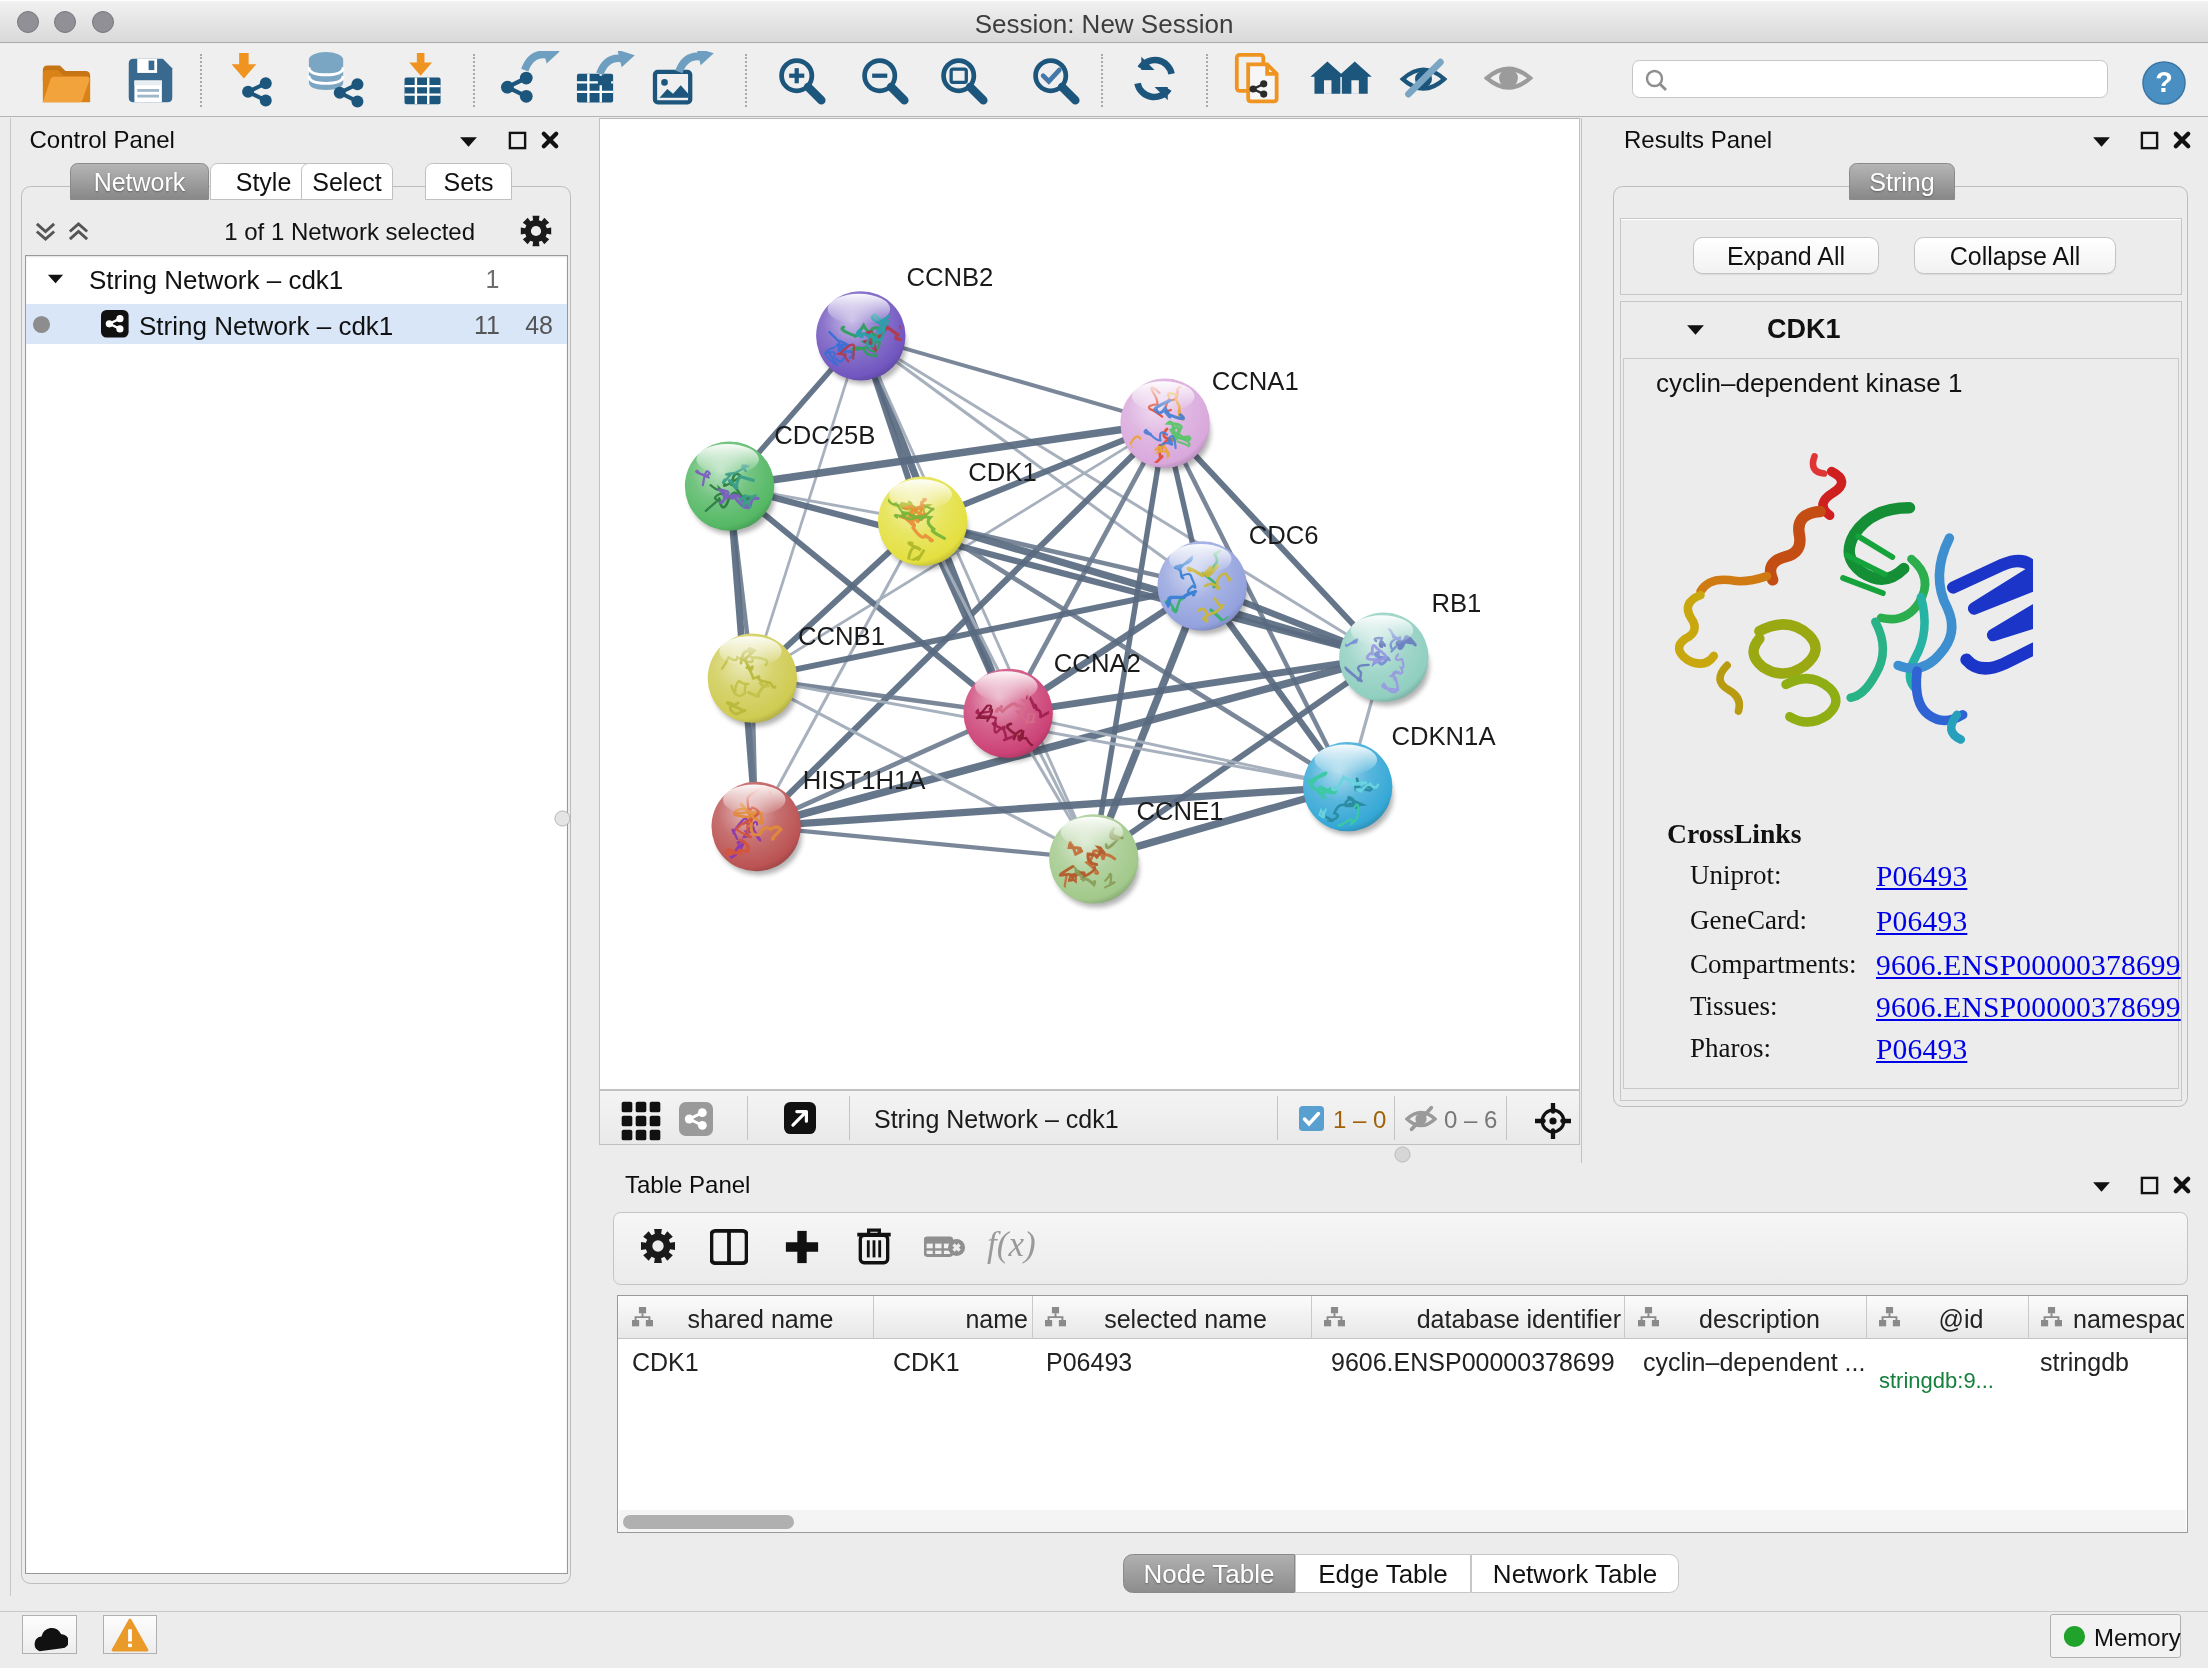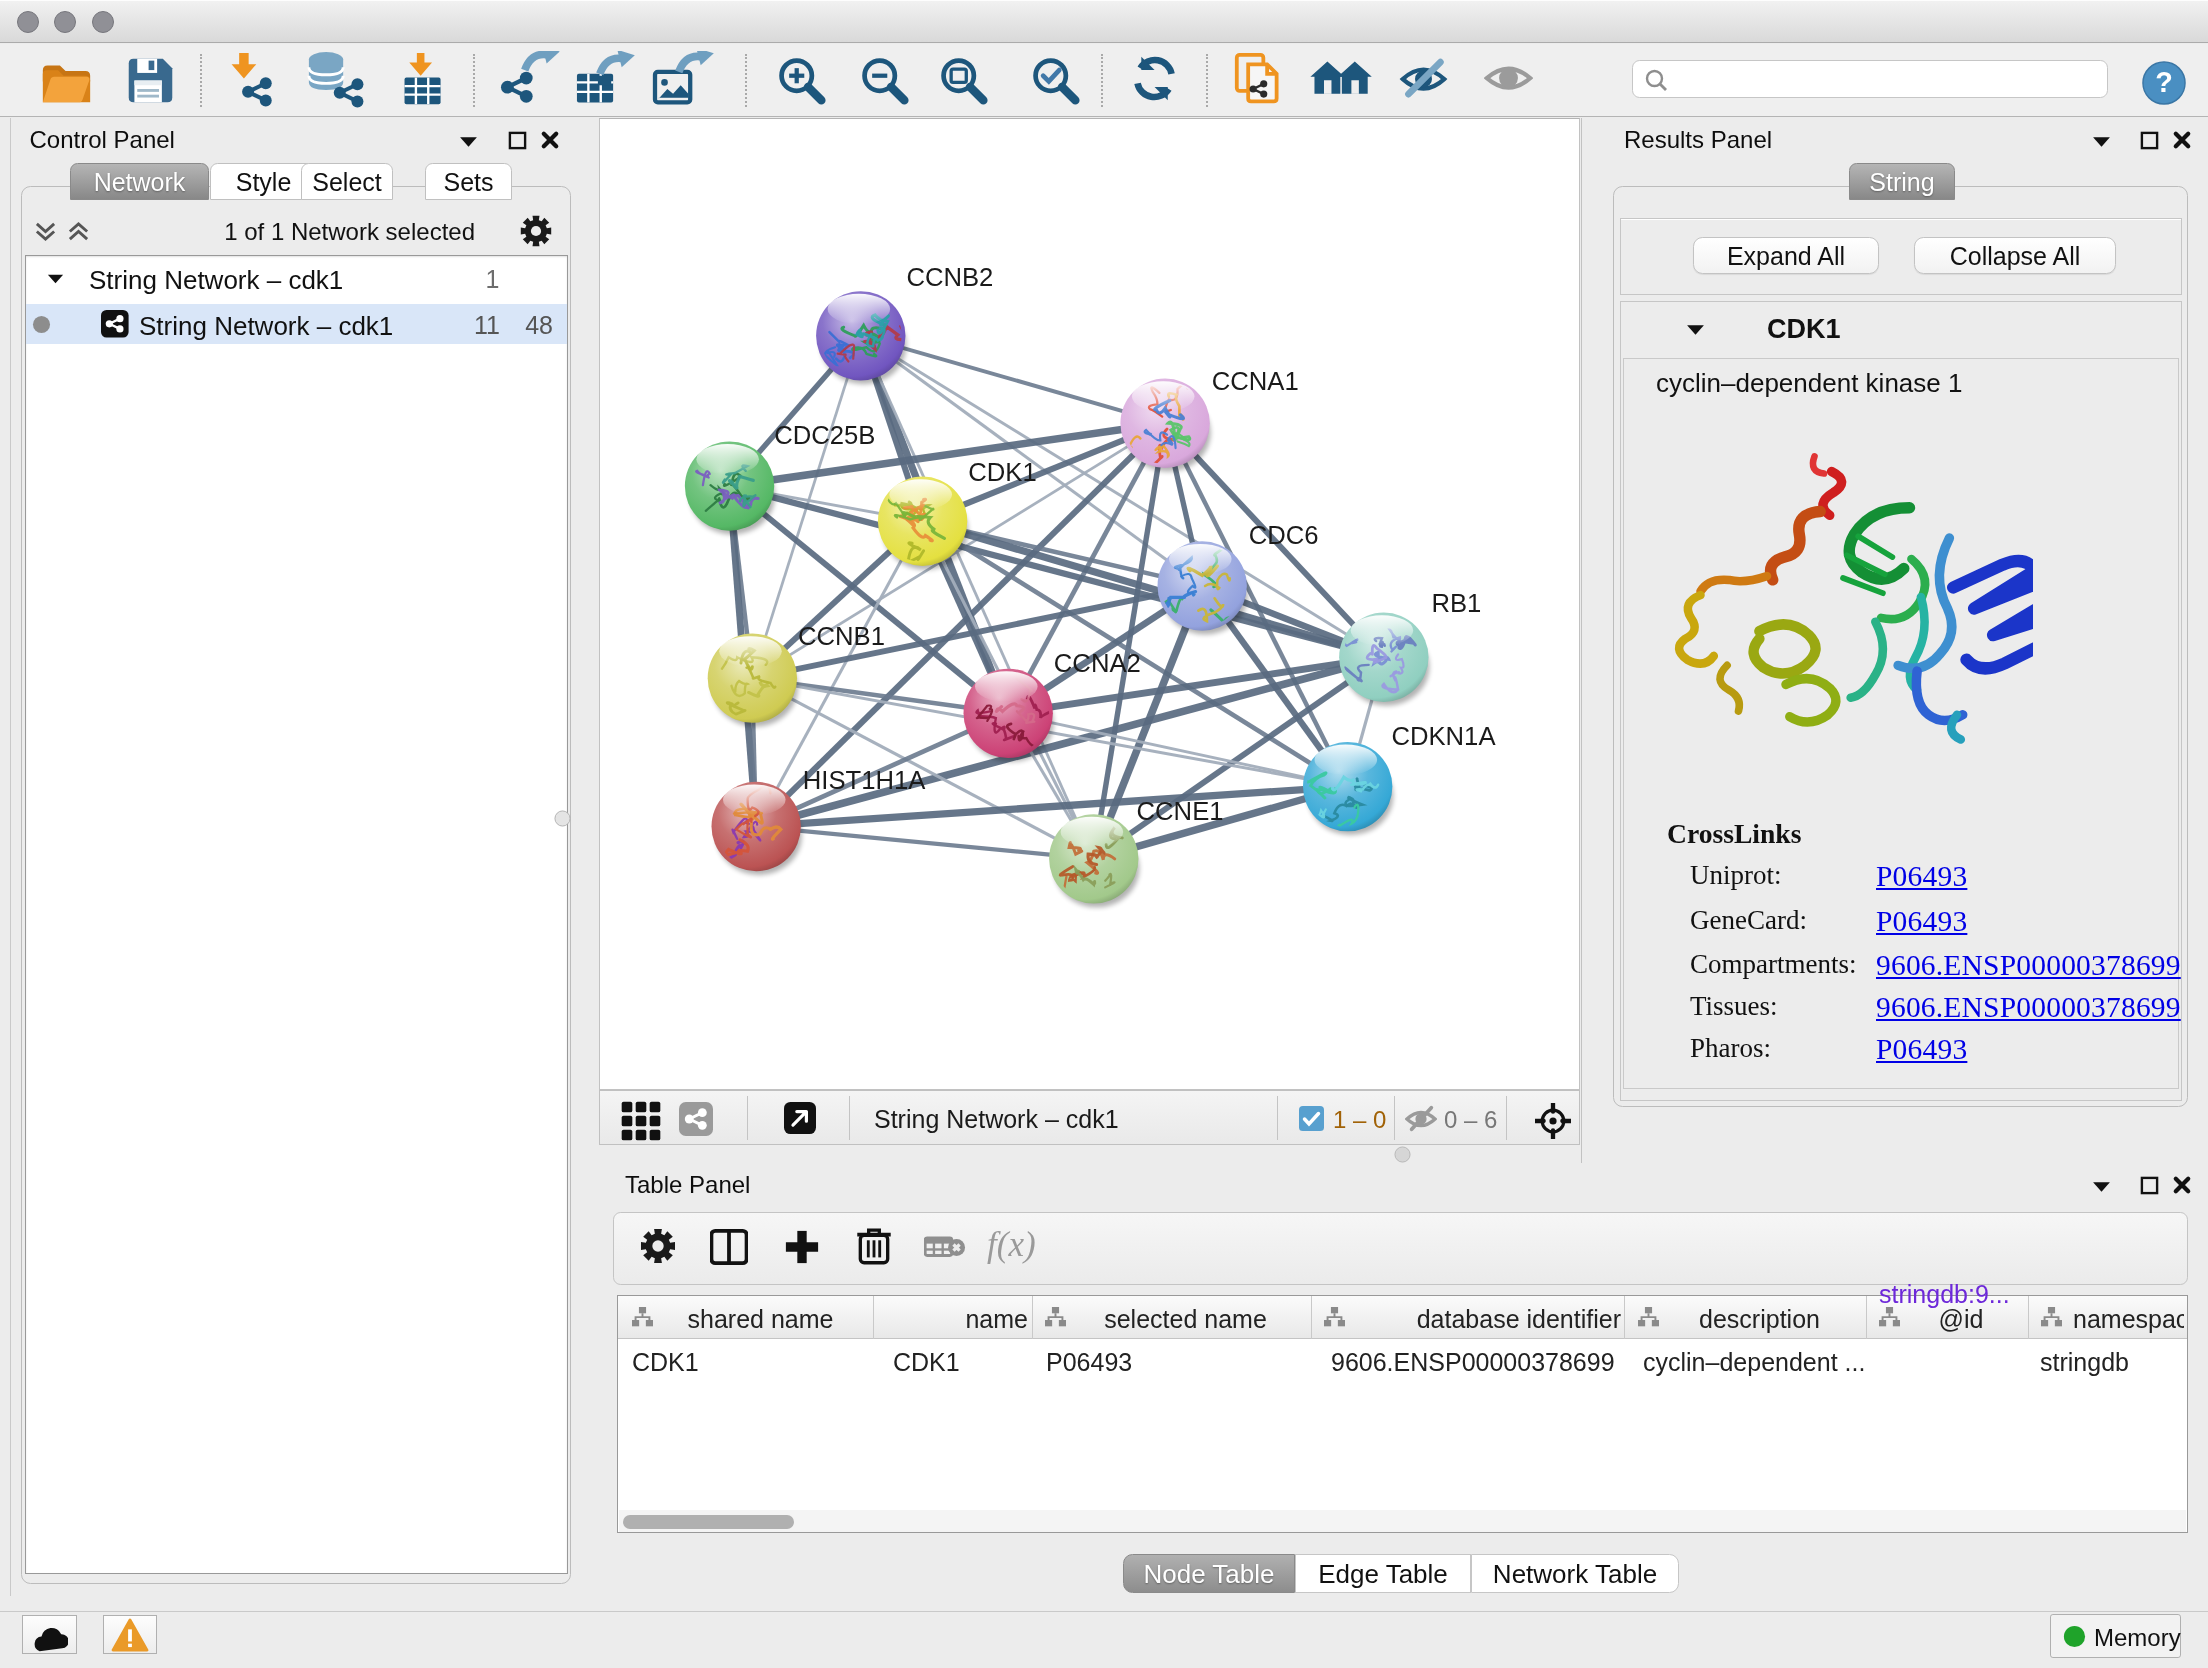--- a/index.html
+++ b/index.html
@@ -20,20 +20,21 @@
 .btn{position:absolute;background:linear-gradient(#ffffff,#f2f2f2);border:1px solid #c3c3c3;
  border-radius:9.5px;text-align:center;font-size:25px;color:#111;box-shadow:0 1px 1px rgba(0,0,0,.08)}
 a.lk{color:#0000e6;text-decoration:underline}
 .serif{font-family:"Liberation Serif",serif}
 .cell{position:absolute;white-space:nowrap;overflow:hidden}
 </style></head><body>
 <div id="titlebar" class="abs">
     <div class="tl abs" style="left:17px"></div>
     <div class="tl abs" style="left:54px"></div>
     <div class="tl abs" style="left:92px"></div>
+    <div id="title" class="abs">Session: New Session</div>
   </div>
 <div id="toolbar" class="abs"></div>
 <svg style="position:absolute;left:40px;top:55px" width="53" height="53" viewBox="0 0 56 56">
     <path d="M3 16 q0-5 5-5 h13 l6 6 h21 q5 0 5 5 v6 H3 Z" fill="#c77514"></path>
     <path d="M3 50 V20 q0-4 4-4 h12 l6 6 h23 q5 0 5 5 v23 Z" fill="#d98218"></path>
     <path d="M3 50 l8-24 q1-3 4-3 h34 q4 0 3 4 l-7 20 q-1 3-4 3 Z" fill="#f3a33c"></path>
   </svg>
 <svg style="position:absolute;left:124px;top:54px" width="53" height="53" viewBox="0 0 56 56">
     <path d="M5 10 q0-5 5-5 h31 l10 10 v31 q0 5-5 5 H10 q-5 0-5-5 Z" fill="#39698e"></path>
     <rect x="14" y="5" width="21" height="15" fill="#ffffff"></rect>
@@ -745,21 +746,21 @@
     <rect x="7.260000000000001" y="0" width="7.48" height="6.6" fill="#8a8a8a"></rect>
     <rect x="0" y="13.64" width="7.48" height="6.6" fill="#8a8a8a"></rect>
     <rect x="14.520000000000001" y="13.64" width="7.48" height="6.6" fill="#8a8a8a"></rect>
     <path d="M11.0 6.6 v3.96 M3.74 13.64 v-3.08 h14.520000000000001 v3.08" fill="none" stroke="#8a8a8a" stroke-width="2"></path>
   </svg>
 <div class="abs" style="left:632px;top:1348px;font-size:25px;color:#222">CDK1</div>
 <div class="abs" style="left:893px;top:1348px;font-size:25px;color:#222">CDK1</div>
 <div class="abs" style="left:1046px;top:1348px;font-size:25px;color:#222">P06493</div>
 <div class="abs" style="left:1331px;top:1348px;font-size:25px;color:#222">9606.ENSP00000378699</div>
 <div class="abs" style="left:1643px;top:1348px;font-size:25px;color:#222">cyclin–dependent ...</div>
-<div class="abs" style="left:1879px;top:1280px;font-size:25px;color:#6d28d9">stringdb:9...</div>
+<div class="abs" style="left:1879px;top:1368px;font-size:22px;color:#15803d">stringdb:9...</div>
 <div class="abs" style="left:2040px;top:1348px;font-size:25px;color:#222">stringdb</div>
 <div class="abs" style="left:619px;top:1510px;width:1567px;height:22px;background:#f4f4f4"></div>
 <div class="abs" style="left:623px;top:1515px;width:171px;height:14.3px;background:#b0b0b0;border-radius:7.6px"></div>
 <div class="abs" style="left:1123px;top:1554px;width:172px;height:39px;line-height:39px;text-align:center;font-size:26px;background:linear-gradient(#b0b0b0,#8d8d8d);color:#fff;border:1px solid #8a8a8a;text-shadow:0 1px 1.9px rgba(0,0,0,.35);border-radius:9.5px 0 0 9.5px">Node Table</div>
 <div class="abs" style="left:1295px;top:1554px;width:176px;height:39px;line-height:39px;text-align:center;font-size:26px;background:#fff;color:#111;border:1px solid #c6c6c6;">Edge Table</div>
 <div class="abs" style="left:1471px;top:1554px;width:208px;height:39px;line-height:39px;text-align:center;font-size:26px;background:#fff;color:#111;border:1px solid #c6c6c6;border-radius:0 9.5px 9.5px 0">Network Table</div>
 <div class="abs" style="left:0;top:1611px;width:2208px;height:57px;background:#ececec;border-top:1px solid #c9c9c9"></div>
 <div class="abs" style="left:22px;top:1615px;width:55px;height:39px;background:linear-gradient(#fdfdfd,#ededed);border:1px solid #b0b0b0"></div>
 <svg style="position:absolute;left:30px;top:1623px" width="38" height="30" viewBox="0 0 40 32">
     <path d="M10 30 a8 8 0 0 1 2-15.5 A11 11 0 0 1 33 12 a7.5 7.5 0 0 1 1 15 z" fill="#111" transform="scale(1.0)"></path>

